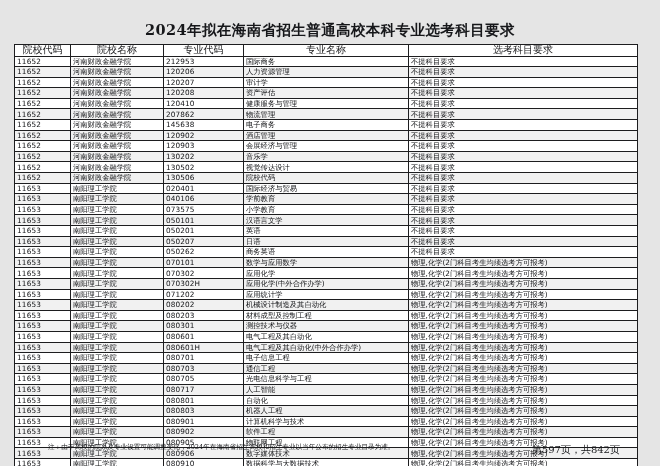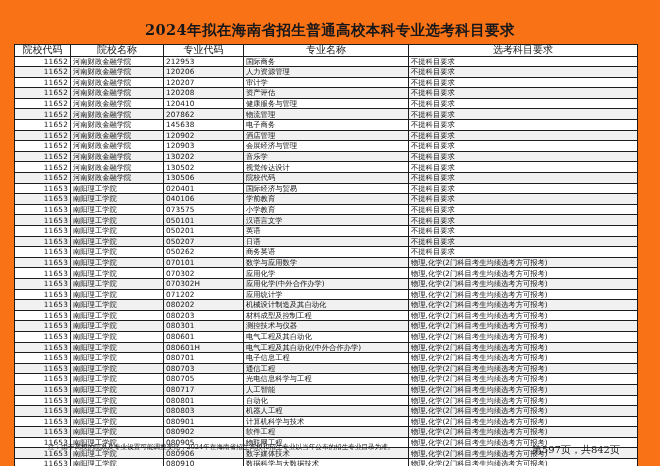--- a/index.html
+++ b/index.html
@@ -10,21 +10,21 @@
     width: 660px;
     height: 466px;
     background: #ffffff;
     font-family: "DejaVu Sans", "Liberation Sans", sans-serif;
     overflow: hidden;
     position: relative;
   }
   .page {
     position: absolute;
     inset: 0;
-    background: #f97316;
+    background: #e5e5e5;
   }
   .doc-title {
     text-align: center;
     font-family: "DejaVu Serif", "Liberation Serif", serif;
     font-size: 14.5px;
     font-weight: bold;
     color: #16171a;
     letter-spacing: 0.4px;
     padding-top: 21px;
     padding-bottom: 0;
@@ -62,21 +62,21 @@
   table.req th {
     text-align: center;
     font-weight: normal;
     font-family: "DejaVu Serif", "Liberation Serif", serif;
     font-size: 10px;
     height: 10.5px;
     background: #ffffff;
     color: #1a1a1c;
   }
   td.code {
-    text-align: right;
+    text-align: left;
     font-family: "DejaVu Sans", "Liberation Sans", sans-serif;
     letter-spacing: 0.2px;
   }
   td.school, td.mname, td.req { text-align: left; }
   td.mcode { text-align: left; letter-spacing: 0.1px; }
 
   tr.alt td { background: #f1f1f1; }
 
   .footnote {
     position: absolute;

